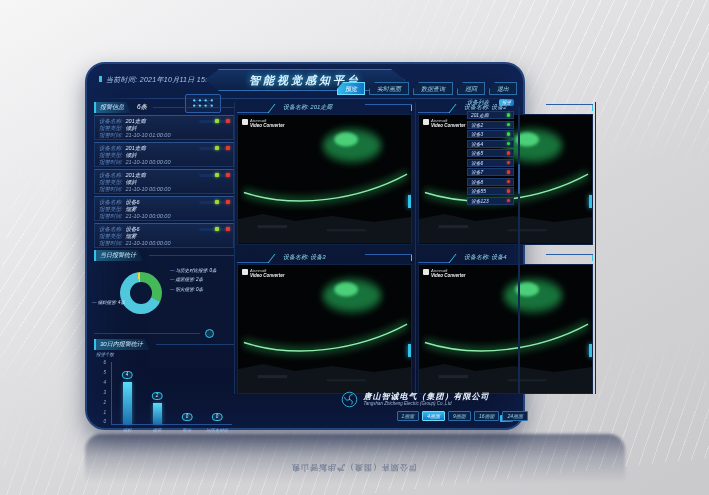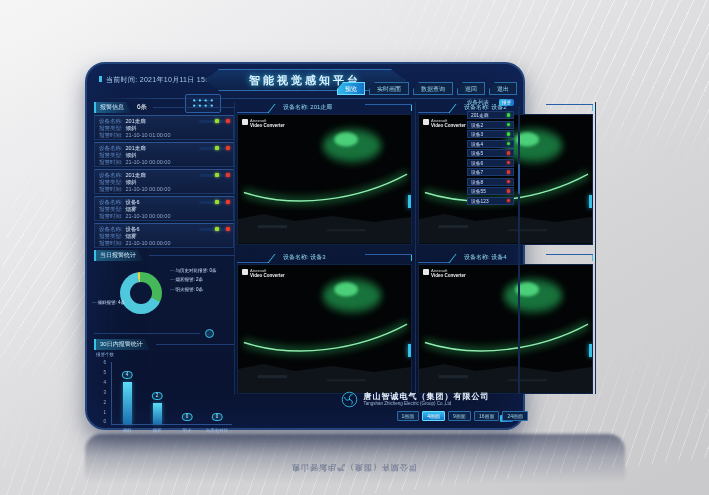--- a/index.html
+++ b/index.html
@@ -22,20 +22,21 @@
   .streaks-b { left:0; bottom:0; width:709px; height:150px; opacity:.35; transform:rotate(-6deg);
     -webkit-mask-image: linear-gradient(to top, #000 20%, transparent 90%);
             mask-image: linear-gradient(to top, #000 20%, transparent 90%); }
 
   
   .dashboard {
     position:absolute; left:85px; top:62px; width:440px; height:368px;
     border-radius:20px; border:2px solid #24447c;
     background: linear-gradient(180deg,#0d1e47 0%, #0b1736 55%, #0a1330 100%);
     box-shadow: 0 10px 22px rgba(40,50,80,.5), inset 0 0 50px rgba(20,45,110,.55);
+    font-style: italic;
   }
   .hdr-sep { position:absolute; left:8px; right:8px; top:34px; height:1px;
     background: linear-gradient(90deg,transparent,#1f4078 15%,#1f4078 85%,transparent); }
   .time { position:absolute; left:12px; top:11px; font-size:7px; color:#a9c9ea; letter-spacing:.3px; }
   .time::before { content:""; display:inline-block; width:3px; height:6px; background:#35c3e8; margin-right:4px; }
   .title-wrap {
     position:absolute; left:50%; top:5px; transform:translateX(-50%);
     width:200px; height:22px; display:flex; align-items:center; justify-content:center;
     background: linear-gradient(180deg,#133265 0%,#0d2147 100%);
     border:1px solid #2f6db3;

